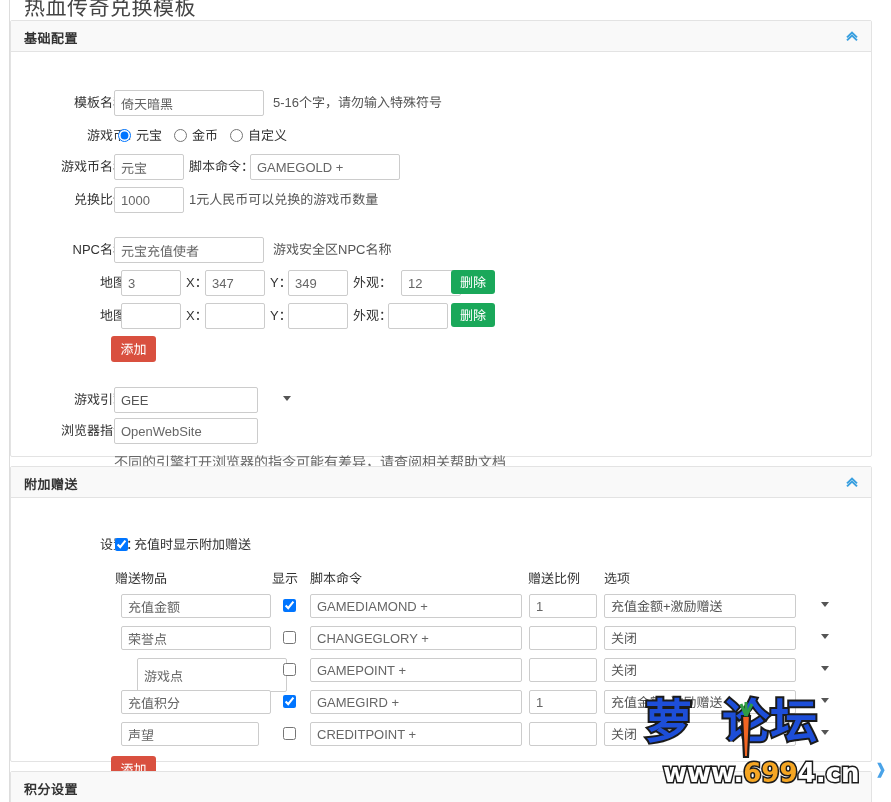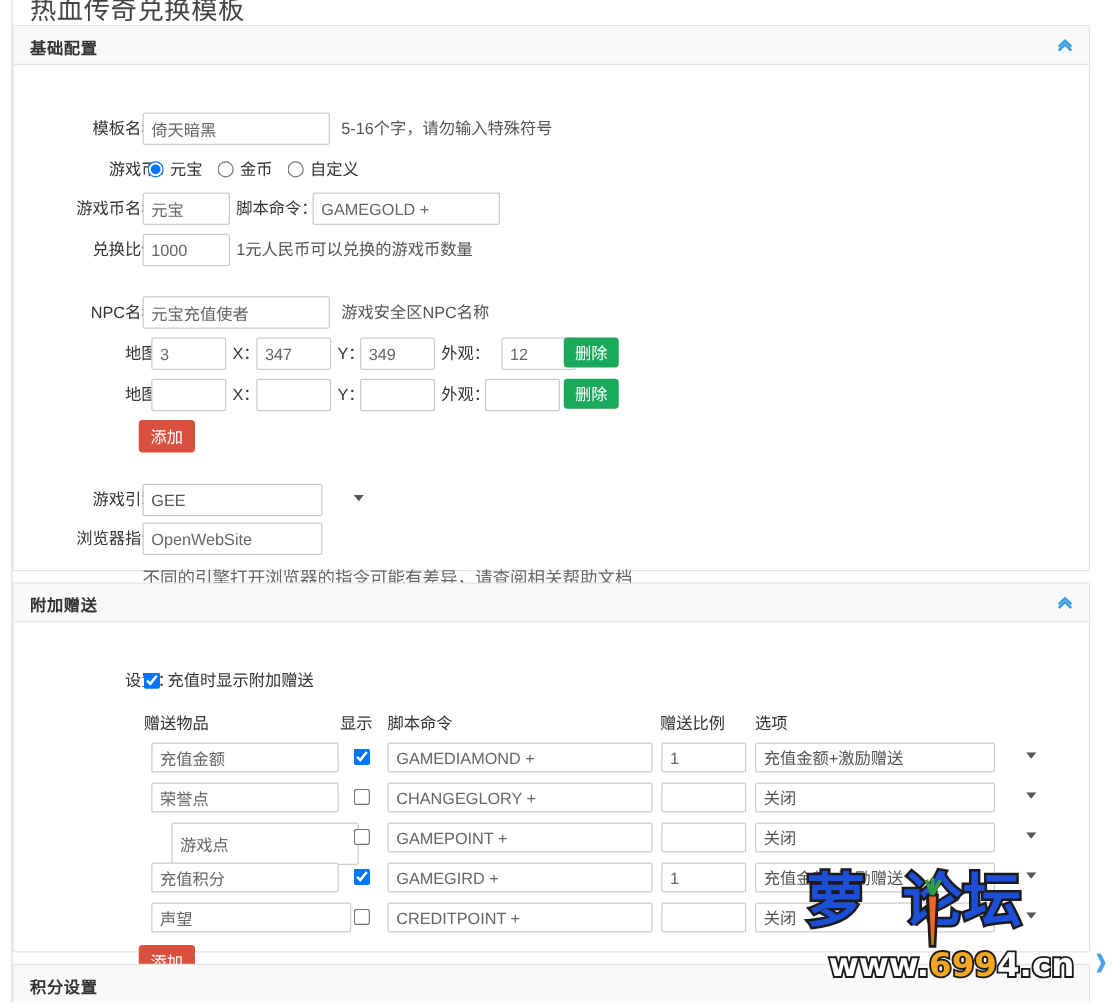--- a/index.html
+++ b/index.html
@@ -451,21 +451,21 @@
         <input class="txt" type="text" style="left: 518px; width: 68px; height: 24px;" value="1">
         <div class="sel-wrap" style="left:593px; top:0; width:192px; height:24px;">
           <select class="sel" style="left:0; top:0; width:192px; height:24px;">
             <option>充值金额+激励赠送</option>
           </select>
           <span class="sel-arrow" style="top:8px;"></span>
         </div>
       </div>
 
       <div class="form-row" style="top:224px;">
-        <input class="txt" type="text" style="left: 110px; width: 160px; height: 24px;" value="声望">
+        <input class="txt" type="text" style="left: 110px; width: 138px; height: 24px;" value="声望">
         <input class="chk-cell" type="checkbox" style="left: 272px; top: 5px;">
         <input class="txt" type="text" style="left: 299px; width: 212px; height: 24px;" value="CREDITPOINT +">
         <input class="txt" type="text" style="left: 518px; width: 68px; height: 24px;" value="">
         <div class="sel-wrap" style="left:593px; top:0; width:192px; height:24px;">
           <select class="sel" style="left:0; top:0; width:192px; height:24px;">
             <option>关闭</option>
           </select>
           <span class="sel-arrow" style="top:8px;"></span>
         </div>
       </div>

